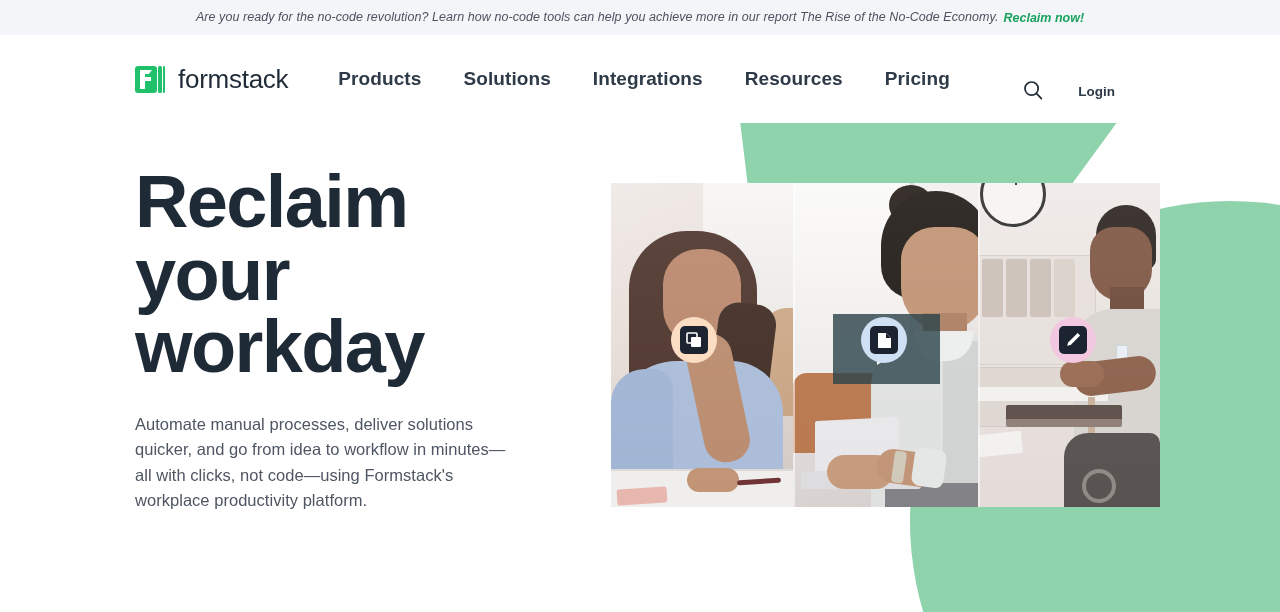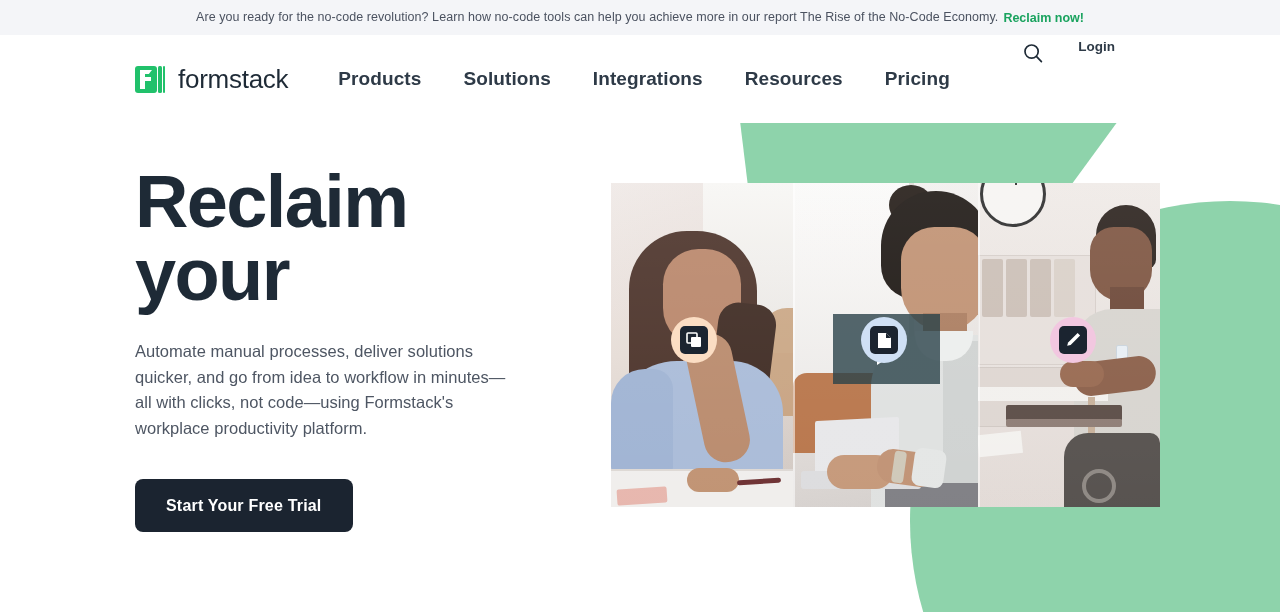--- a/index.html
+++ b/index.html
@@ -25,20 +25,21 @@
   .banner {
     position: absolute;
     top: 0; left: 0;
     width: 1280px;
     height: 35px;
     background: #f4f5f8;
     display: flex;
     align-items: center;
     justify-content: center;
     z-index: 30;
+    font-style: italic;
   }
   .banner-text {
     font-size: 12.5px;
     color: #4b5260;
     letter-spacing: 0.005em;
     line-height: 1;
     white-space: nowrap;
   }
   .banner-link {
     font-size: 12.5px;
@@ -128,24 +129,24 @@
     margin-right: 42px;
     cursor: pointer;
     white-space: nowrap;
     text-decoration: none;
   }
   .nav-item:last-child { margin-right: 0; }
 
   .header-right {
     position: absolute;
     right: 135px;
-    top: 4px;
+    top: 12px;
     height: 88px;
     display: flex;
-    align-items: flex-start;
+    align-items: center;
     gap: 4px;
   }
   .search-btn {
     width: 30px; height: 30px;
     display: flex; align-items: center; justify-content: center;
     background: none; border: none;
     cursor: pointer;
     margin-right: 26px;
   }
   .login-link {
@@ -478,23 +479,23 @@
   </div>
 
   <div class="hero">
 
     <div class="blob-right"></div>
     <div class="blob-top"></div>
 
     <div class="hero-copy">
       <h1 class="headline">
         <span>Reclaim your</span><br>
+        <span>workday</span>
       </h1>
       <p class="subcopy">Automate manual processes, deliver solutions quicker, and go from idea to workflow in minutes—all with clicks, not code—using Formstack's workplace productivity platform.</p>
-      <button class="cta-btn">Start Your Free Trial</button>
     </div>
 
     <div class="video-card">
 
       <div class="vpanel vp1">
         <div class="p1-window"></div>
         <div class="p1-blur"></div>
         <div class="p1-hair"></div>
         <div class="p1-face"></div>
         <div class="p1-neck"></div>

